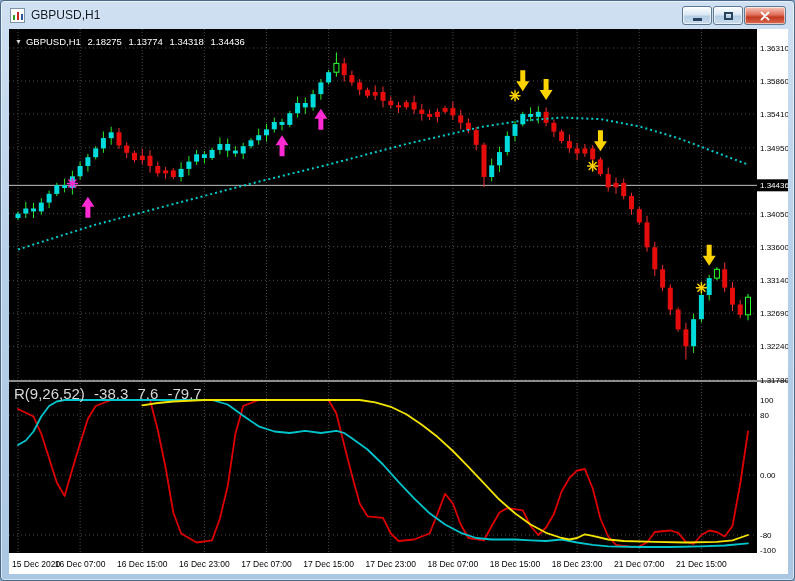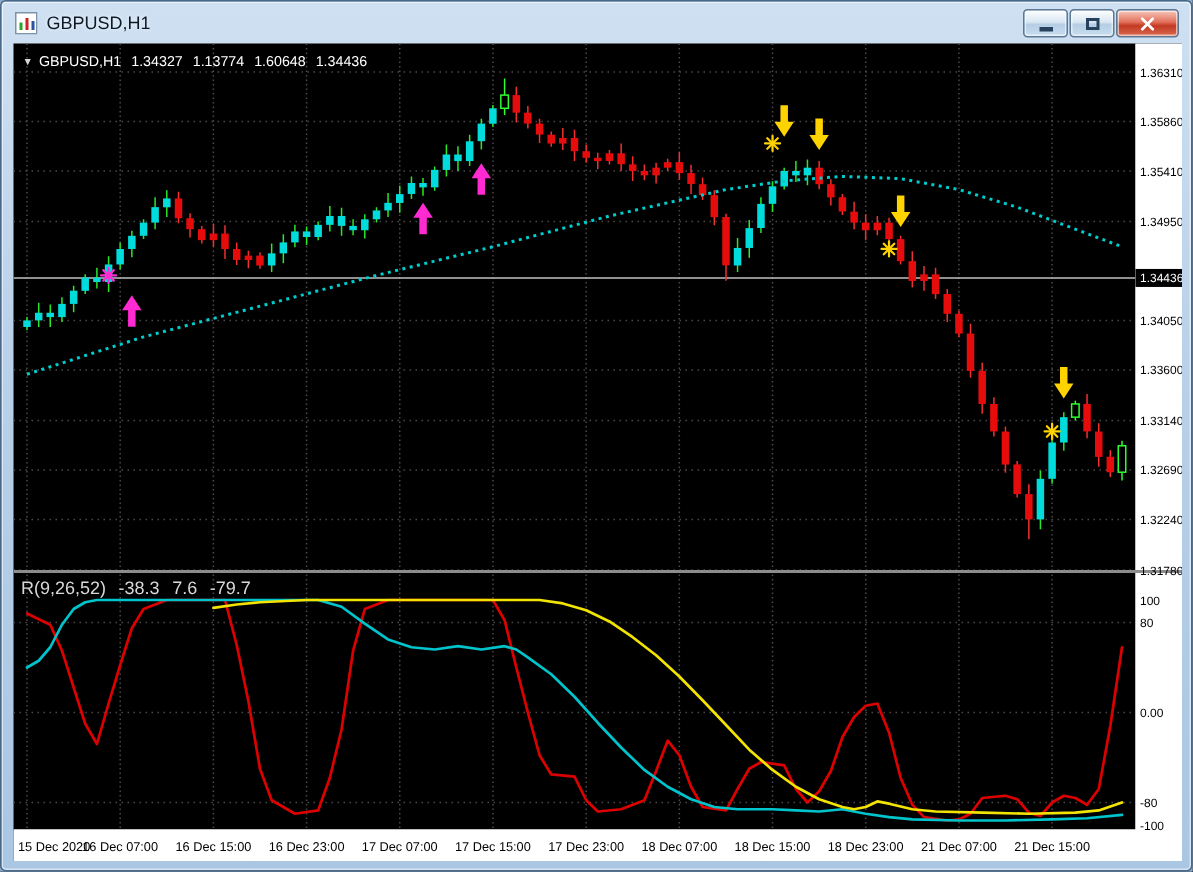--- a/index.html
+++ b/index.html
@@ -16,21 +16,21 @@
         display:flex;align-items:center;justify-content:center;cursor:default;box-shadow:inset 0 0 0 1px rgba(255,255,255,.6);}
   .wbtn.close{width:40px;background:linear-gradient(180deg,#f7c9bc 0%,#e2705c 45%,#c23a22 60%,#d96a50 100%);}
   .glyph-min{width:9px;height:3px;background:#27425c;margin-top:8px;}
   .glyph-max{width:9px;height:8px;border:2px solid #27425c;box-sizing:border-box;}
   .chart-area{position:absolute;left:8px;top:28px;width:779px;height:545px;background:#000;}
   .chart-area svg{display:block;}
   svg text{font-family:"Liberation Sans",sans-serif;}
   .ohlc{position:absolute;left:6px;top:7px;color:#fff;font-size:9.5px;white-space:nowrap;}
   .ohlc span{margin-right:4px;}
   .tri{font-size:7px;color:#d6d6d6;position:relative;top:-1px;}
-  .ind-label{position:absolute;left:5px;top:356px;color:#d8d8d8;font-size:12px;white-space:nowrap;}
+  .ind-label{position:absolute;left:5px;top:356px;color:#d8d8d8;font-size:15px;white-space:nowrap;}
   .ind-label span{margin-right:5px;}
 </style>
 </head>
 <body>
 
 <div class="window">
   <div class="titlebar">
     <span class="app-icon">
       <svg width="15" height="15" viewBox="0 0 15 15">
         <rect x="0.5" y="0.5" width="14" height="14" fill="#ffffff" stroke="#7d93a8"></rect>
@@ -349,23 +349,23 @@
           <text x="443.9" y="538" fill="#000000" font-size="8.5" text-anchor="middle">18 Dec 07:00</text>
           <text x="506.0" y="538" fill="#000000" font-size="8.5" text-anchor="middle">18 Dec 15:00</text>
           <text x="568.1" y="538" fill="#000000" font-size="8.5" text-anchor="middle">18 Dec 23:00</text>
           <text x="630.3" y="538" fill="#000000" font-size="8.5" text-anchor="middle">21 Dec 07:00</text>
           <text x="692.4" y="538" fill="#000000" font-size="8.5" text-anchor="middle">21 Dec 15:00</text>
         </g>
       </svg>
 
     <div class="ohlc">
       <span class="tri">▼</span><span>GBPUSD,H1</span>
-      <span>1.34327</span>
+      <span>2.18275</span>
       <span>1.13774</span>
-      <span>1.60648</span>
+      <span>1.34318</span>
       <span>1.34436</span>
     </div>
 
     <div class="ind-label">
       <span>R(9,26,52)</span>
       <span>-38.3</span>
       <span>7.6</span>
       <span>-79.7</span>
     </div>
   </div>

